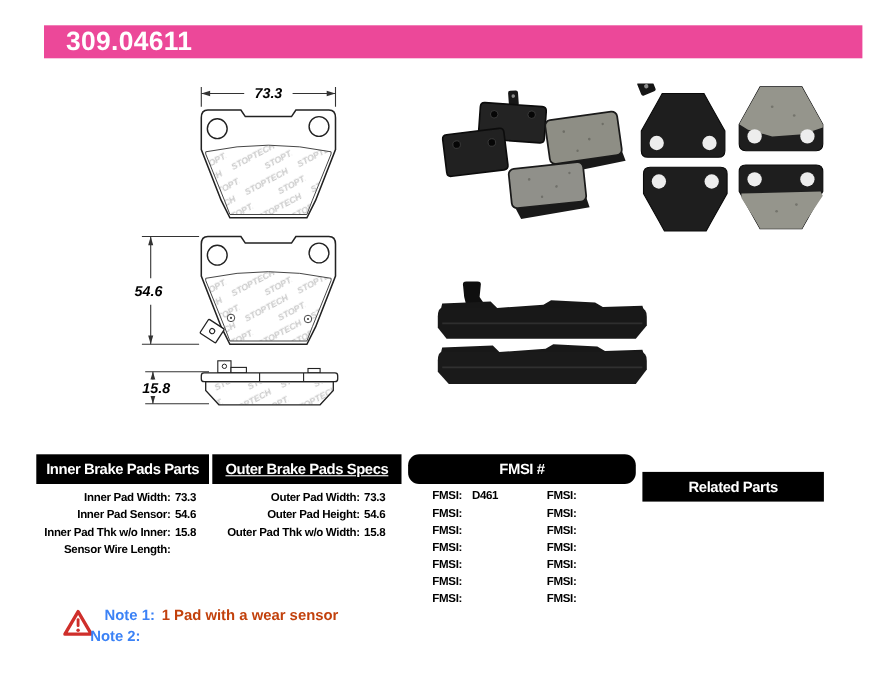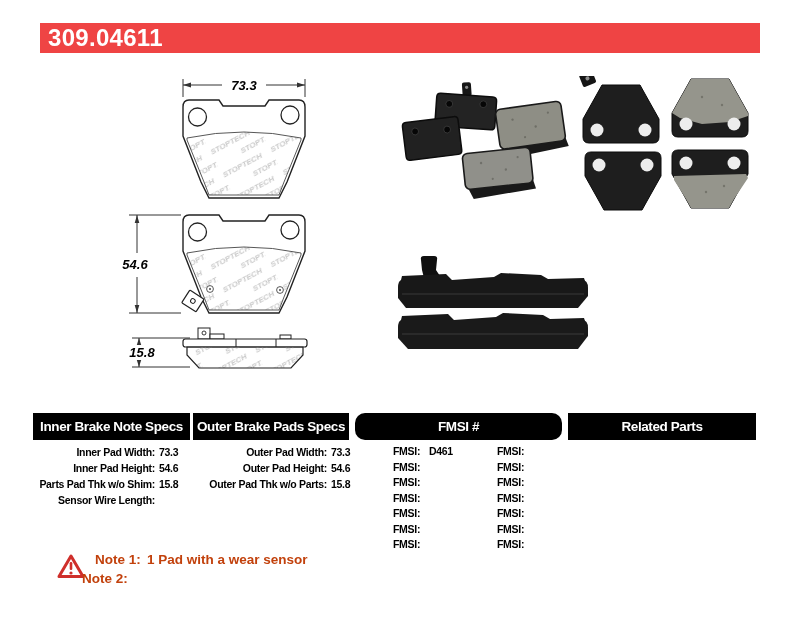--- a/index.html
+++ b/index.html
@@ -1,35 +1,35 @@
 <!DOCTYPE html>
 <html><head>
 <meta charset="utf-8">
 <style>
   html,body{margin:0;padding:0;background:#fff;}
   .page{position:relative;width:800px;height:619px;background:#ffffff;overflow:hidden;
         font-family:"Liberation Sans",sans-serif;color:#000;}
 
   
-  .header-bar{position:absolute;left:40px;top:23px;width:704px;height:30px;background:#ef4444;
-              color:#fff;display:flex;justify-content:space-between;align-items:center;padding:0 8px;}
+  .header-bar{position:absolute;left:40px;top:23px;width:704px;height:30px;background:#ec4899;
+              color:#fff;display:flex;justify-content:space-between;align-items:center;padding:0 20px;}
   .header-bar .part-number{font-size:24px;font-weight:bold;letter-spacing:.3px;}
   .header-bar .product-type{font-size:24px;font-weight:bold;}
 
   
   .abs{position:absolute;}
 
   
   .spec-header{position:absolute;left:33px;top:413px;display:flex;}
   .spec-header .cell{background:#000;color:#fff;font-size:13.5px;font-weight:bold;height:27px;
                      display:flex;align-items:center;justify-content:center;letter-spacing:-0.4px;}
   .cell.c1{width:157px;margin-right:3px;}
-  .cell.c2{width:156px;margin-right:6px;}
+  .cell.c2{width:172px;margin-right:6px;text-decoration:underline;}
   .cell.c3{width:207px;margin-right:6px;border-radius:10px;}
-  .cell.c4{width:188px;}
+  .cell.c4{width:165px;margin-top:16px;}
 
   .spec-body{position:absolute;left:33px;top:444px;display:flex;font-size:10.5px;font-weight:bold;
              letter-spacing:-0.3px;}
   .col-inner{width:157px;padding-right:5px;box-sizing:border-box;}
   .col-outer{width:190px;margin-left:3px;padding-right:26px;box-sizing:border-box;}
   .col-fmsi{width:207px;margin-left:6px;padding-left:4px;box-sizing:border-box;}
   .col-related{width:165px;margin-left:6px;box-sizing:border-box;}
 
   .spec-row{display:flex;justify-content:flex-end;line-height:16px;white-space:nowrap;}
   .spec-row .lbl{text-align:right;}
@@ -38,21 +38,21 @@
   .fmsi-row{display:flex;line-height:15.5px;white-space:nowrap;}
   .fmsi-left{width:104px;display:flex;}
   .fmsi-right{display:flex;}
   .fmsi-lbl{width:32px;}
   .fmsi-val{margin-left:4px;}
 
   .related-row{display:flex;line-height:16px;white-space:nowrap;}
   .related-row .val{margin-left:4px;}
 
   
-  .note-label{position:absolute;font-size:13.5px;font-weight:bold;color:#c2410c;white-space:nowrap;}
+  .note-label{position:absolute;font-size:13.5px;font-weight:bold;color:#3b82f6;white-space:nowrap;}
   .note-text-red{position:absolute;font-size:13.5px;font-weight:bold;color:#c2410c;white-space:nowrap;}
 </style>
 </head>
 <body>
 
 <div class="page">
 
   <div class="header-bar">
     <span class="part-number">309.04611</span>
   </div>
@@ -222,41 +222,41 @@
     </g>
 
     <g>
       <path d="M14,66 L60,64 L66,70 L108,67 L115,63 L155,65 L162,69 L196,68 L198,74 L12,74 Z" fill="#181818"></path>
       <path d="M14,70 Q10,70 10,78 L10,88 L20,99 L190,99 L200,86 L200,78 Q200,70 194,70 Z" fill="#1a1a1a"></path>
       <line x1="14" y1="84" x2="196" y2="84" stroke="#303030" stroke-width="1.5"></line>
     </g>
   </svg>
 
   <div class="spec-header">
-    <div class="cell c1">Inner Brake Note Specs</div>
+    <div class="cell c1">Inner Brake Pads Parts</div>
     <div class="cell c2">Outer Brake Pads Specs</div>
     <div class="cell c3">FMSI #</div>
     <div class="cell c4">Related Parts</div>
   </div>
 
   <div class="spec-body">
     <div class="col-inner">
 
         <div class="spec-row">
           <span class="lbl">Inner Pad Width:</span>
           <span class="val">73.3</span>
         </div>
 
         <div class="spec-row">
-          <span class="lbl">Inner Pad Height:</span>
+          <span class="lbl">Inner Pad Sensor:</span>
           <span class="val">54.6</span>
         </div>
 
         <div class="spec-row">
-          <span class="lbl">Parts Pad Thk w/o Shim:</span>
+          <span class="lbl">Inner Pad Thk w/o Inner:</span>
           <span class="val">15.8</span>
         </div>
 
         <div class="spec-row">
           <span class="lbl">Sensor Wire Length:</span>
           <span class="val"></span>
         </div>
       </div>
     <div class="col-outer">
 
@@ -264,21 +264,21 @@
           <span class="lbl">Outer Pad Width:</span>
           <span class="val">73.3</span>
         </div>
 
         <div class="spec-row">
           <span class="lbl">Outer Pad Height:</span>
           <span class="val">54.6</span>
         </div>
 
         <div class="spec-row">
-          <span class="lbl">Outer Pad Thk w/o Parts:</span>
+          <span class="lbl">Outer Pad Thk w/o Width:</span>
           <span class="val">15.8</span>
         </div>
       </div>
     <div class="col-fmsi">
 
         <div class="fmsi-row">
           <span class="fmsi-left">
             <span class="fmsi-lbl">FMSI:</span>
             <span class="fmsi-val">D461</span>
           </span>

